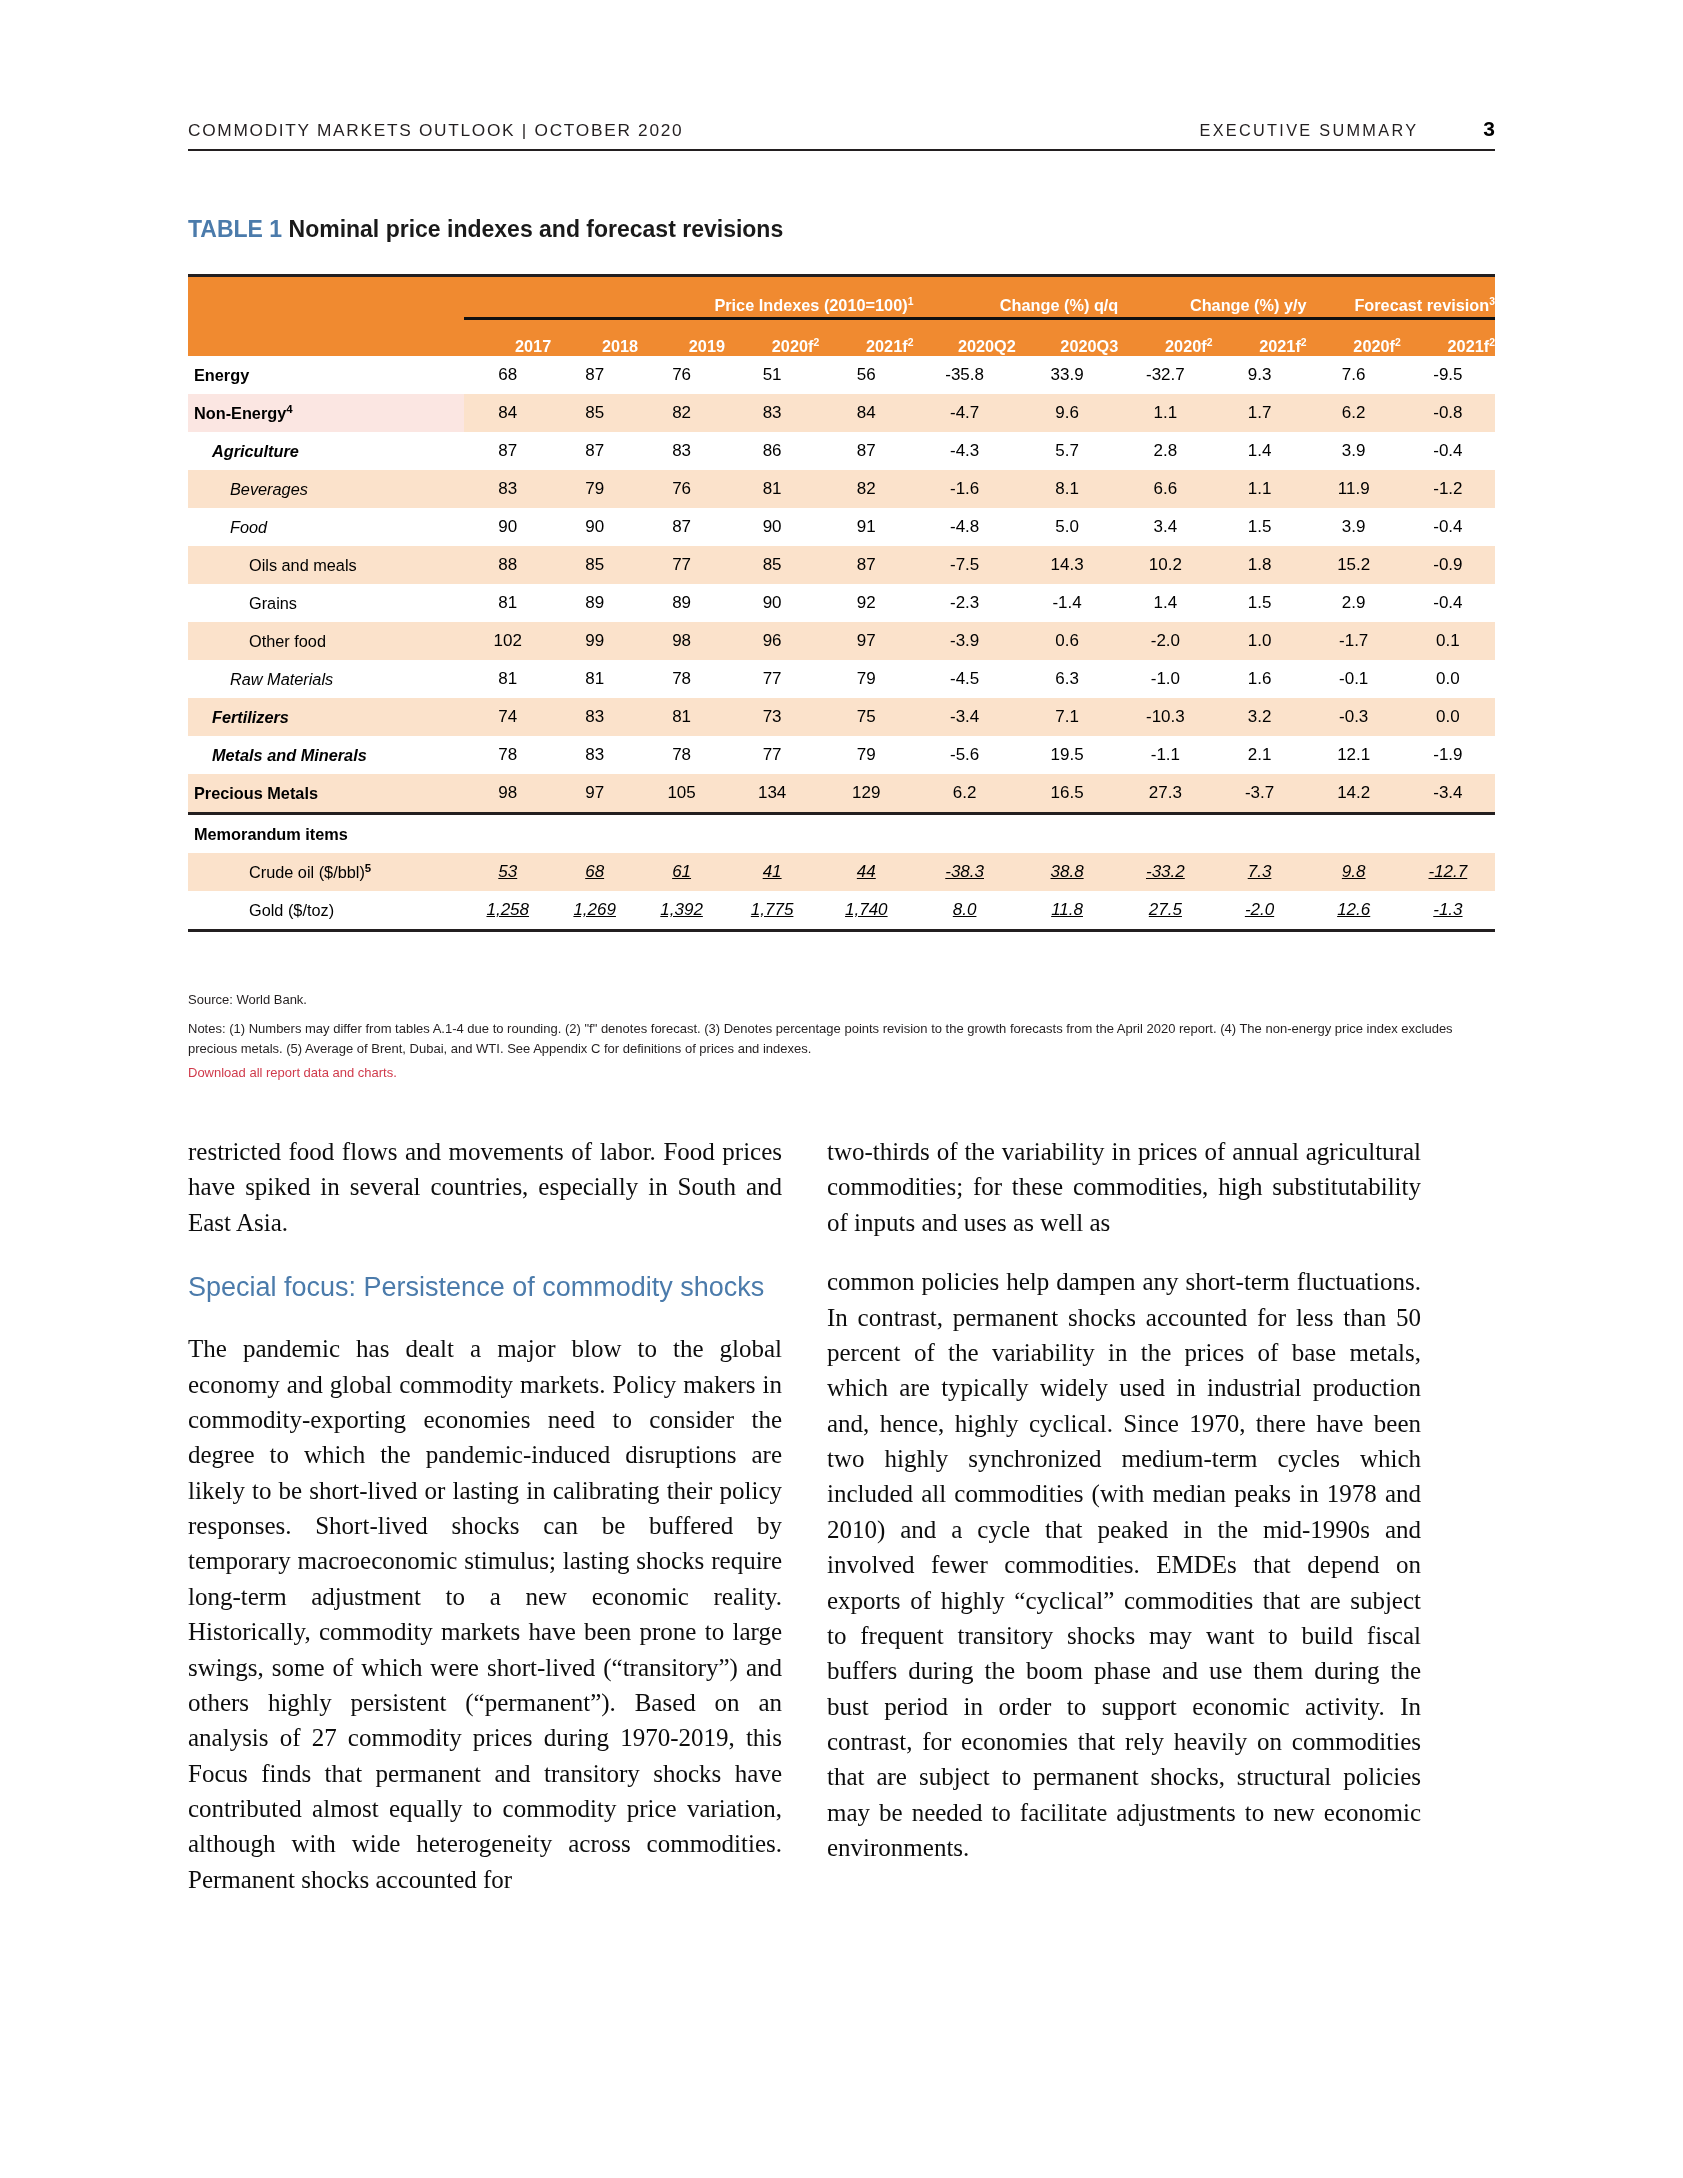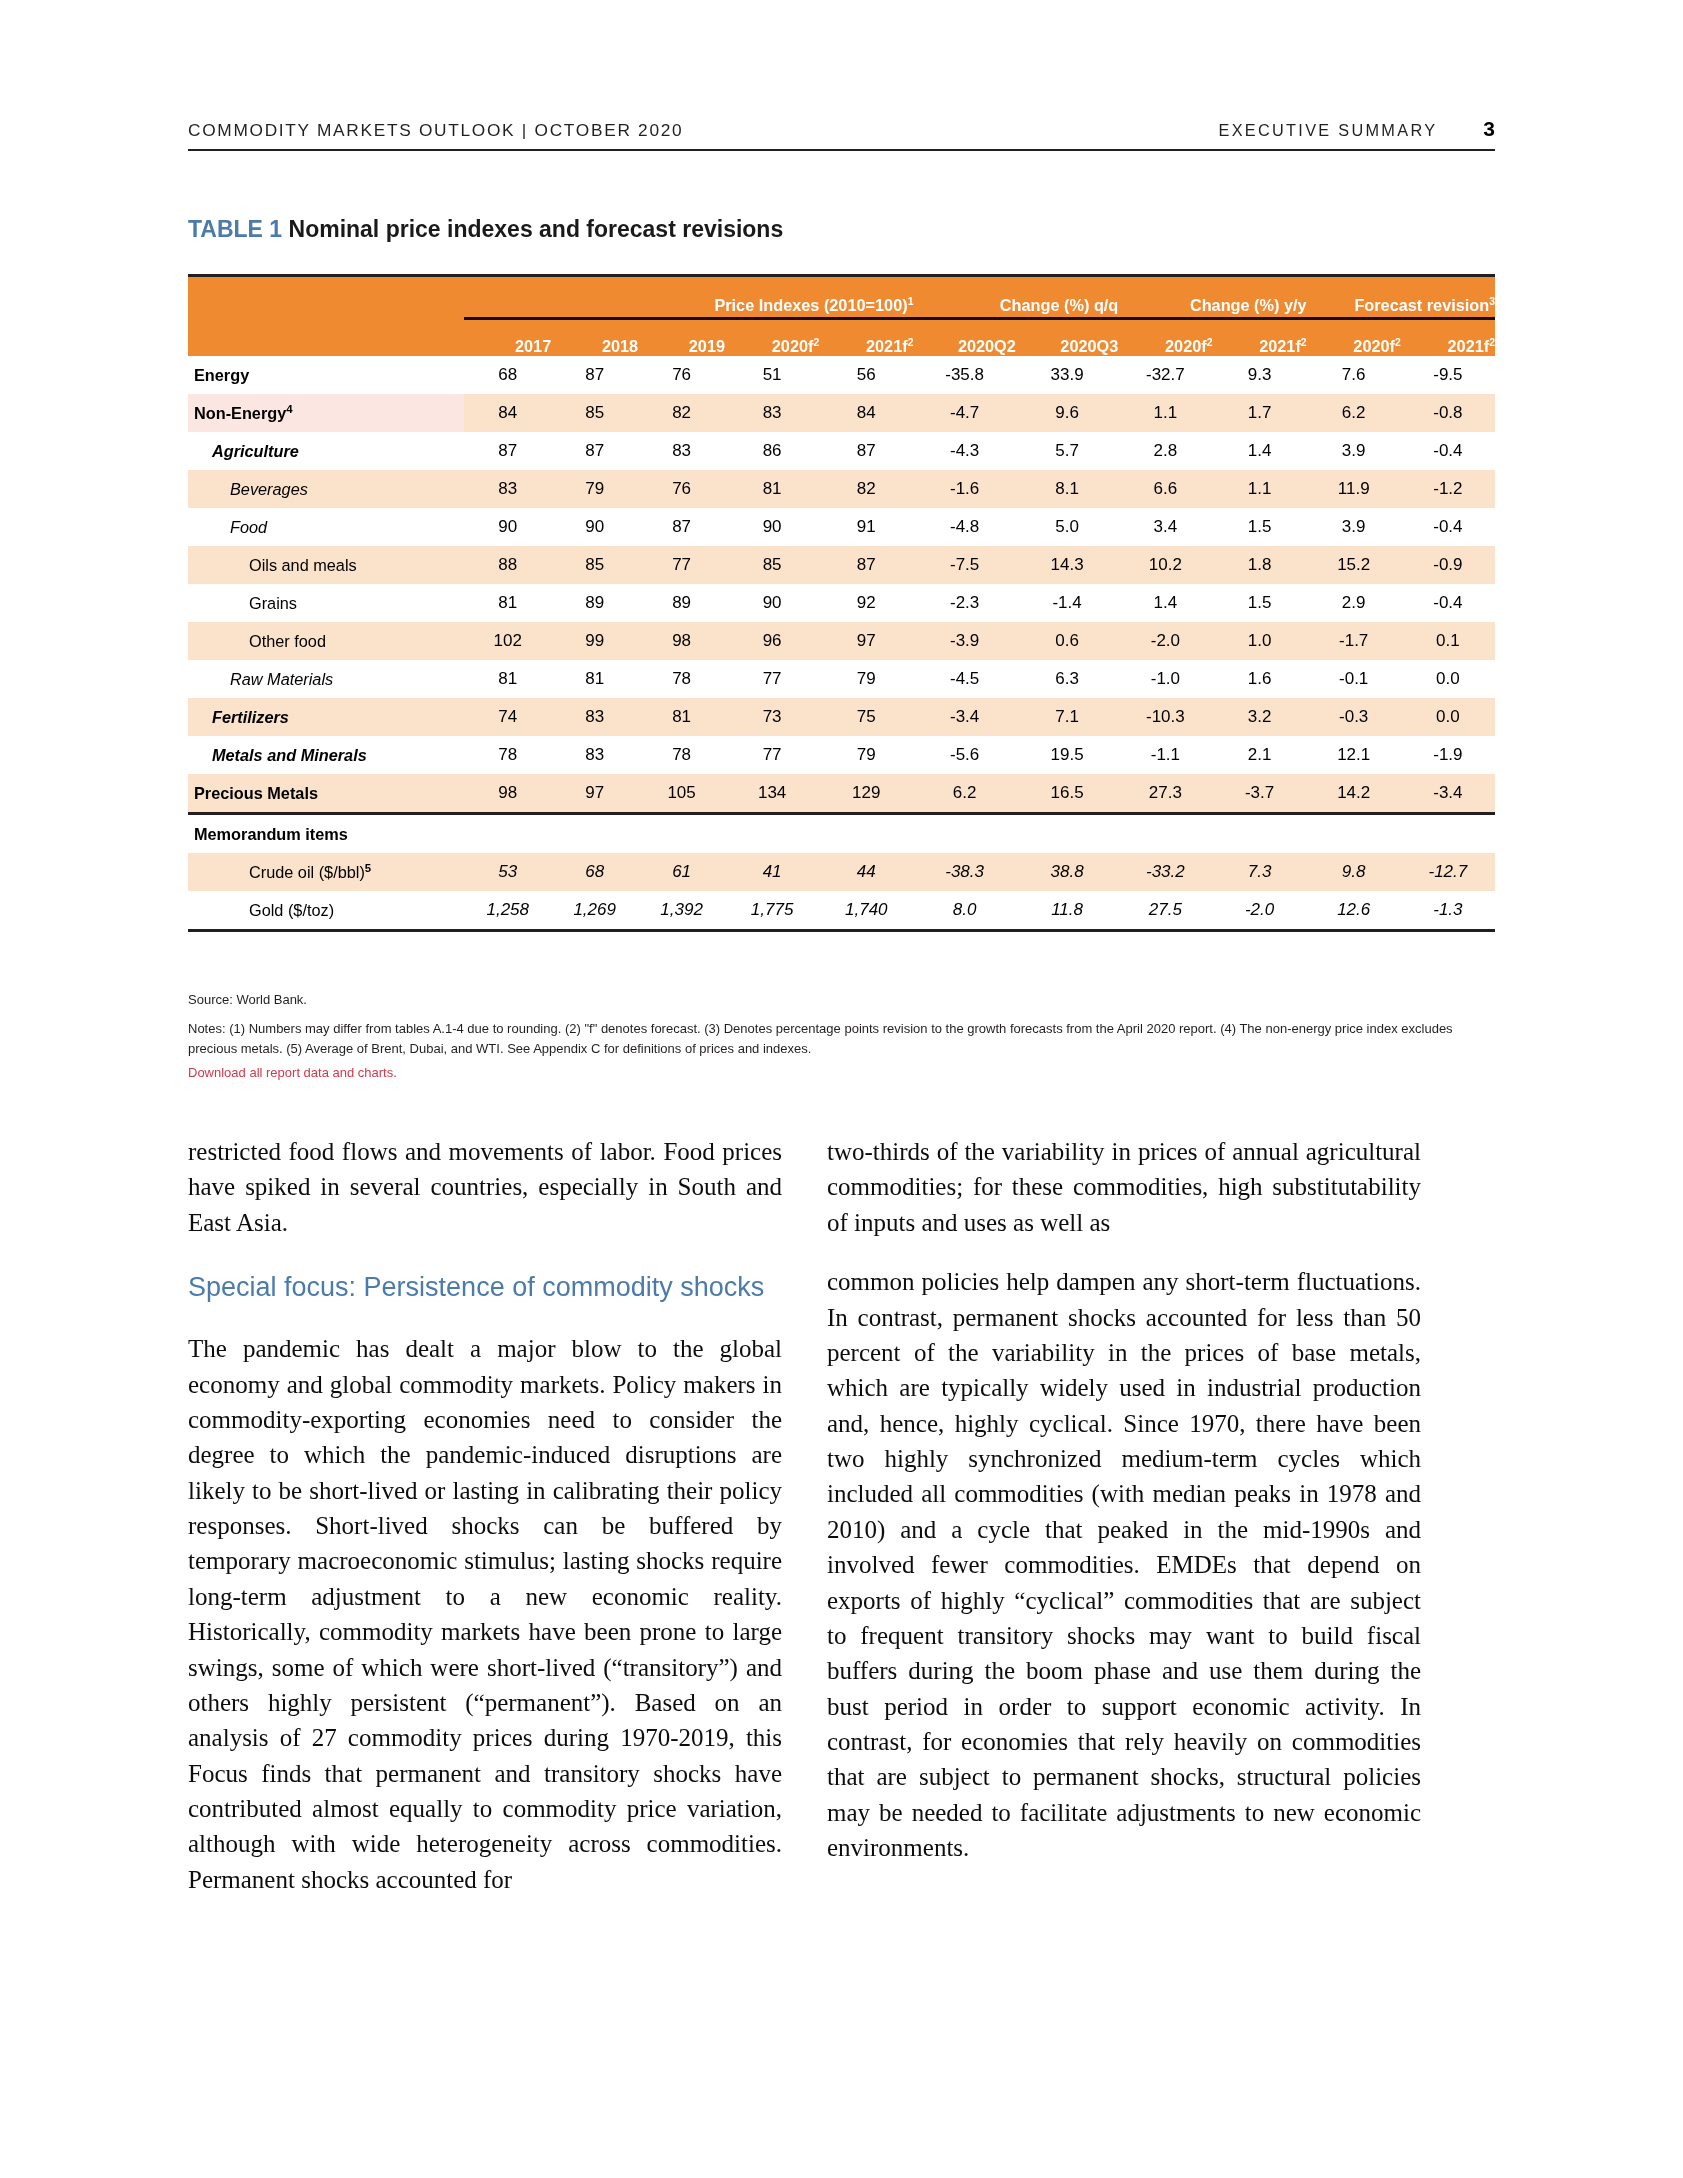--- a/index.html
+++ b/index.html
@@ -37,21 +37,21 @@
   .runhead-left {
     font-size: 17.3px;
     letter-spacing: 1.7px;
     color: #231f20;
     font-weight: 400;
     white-space: nowrap;
   }
   .runhead-right {
     display: flex;
     align-items: baseline;
-    gap: 46px;
+    gap: 65px;
   }
   .runhead-section {
     font-size: 16.3px;
     letter-spacing: 2.3px;
     color: #231f20;
   }
   .runhead-pageno {
     font-size: 21px;
     font-weight: bold;
     color: #000;
@@ -126,21 +126,21 @@
   }
 
   .shade td { background: #fbe2cb; }
   .plain td { background: #ffffff; }
   .pinkcell { background: #fbe6e2 !important; }
 
   .ind0 { padding-left: 6px !important; font-weight: bold; }
   .ind1 { padding-left: 24px !important; font-weight: bold; font-style: italic; }
   .ind2 { padding-left: 42px !important; font-style: italic; }
   .ind3 { padding-left: 61px !important; }
-  .italic-num { font-style: italic; }
+  .italic-num { font-style: italic; text-decoration: underline; }
 
   .rule-heavy td { border-top: 3px solid #231f20; }
   .rule-bottom td { border-bottom: 3px solid #231f20; }
 
   
   .notes {
     position: absolute;
     left: 188px;
     top: 990px;
     width: 1307px;

